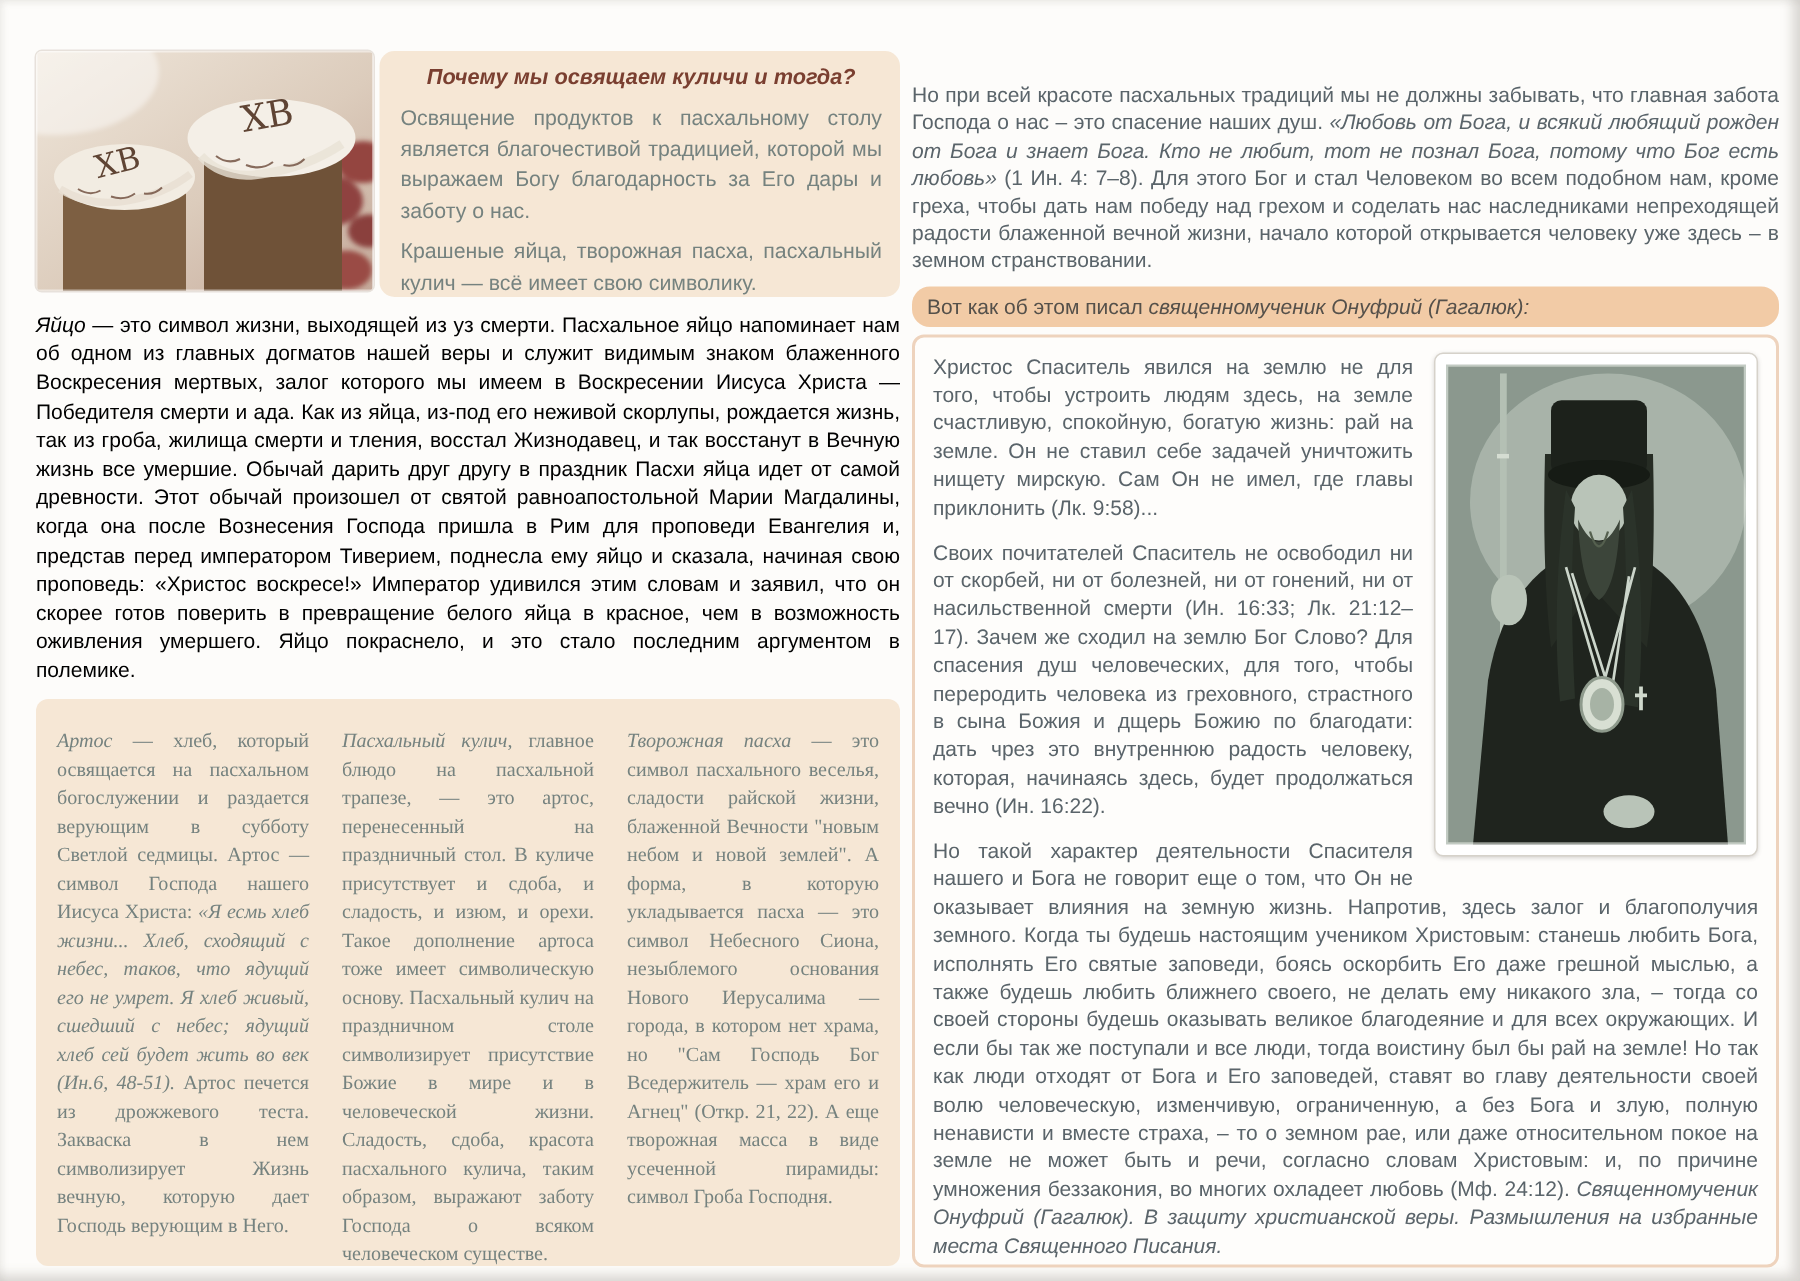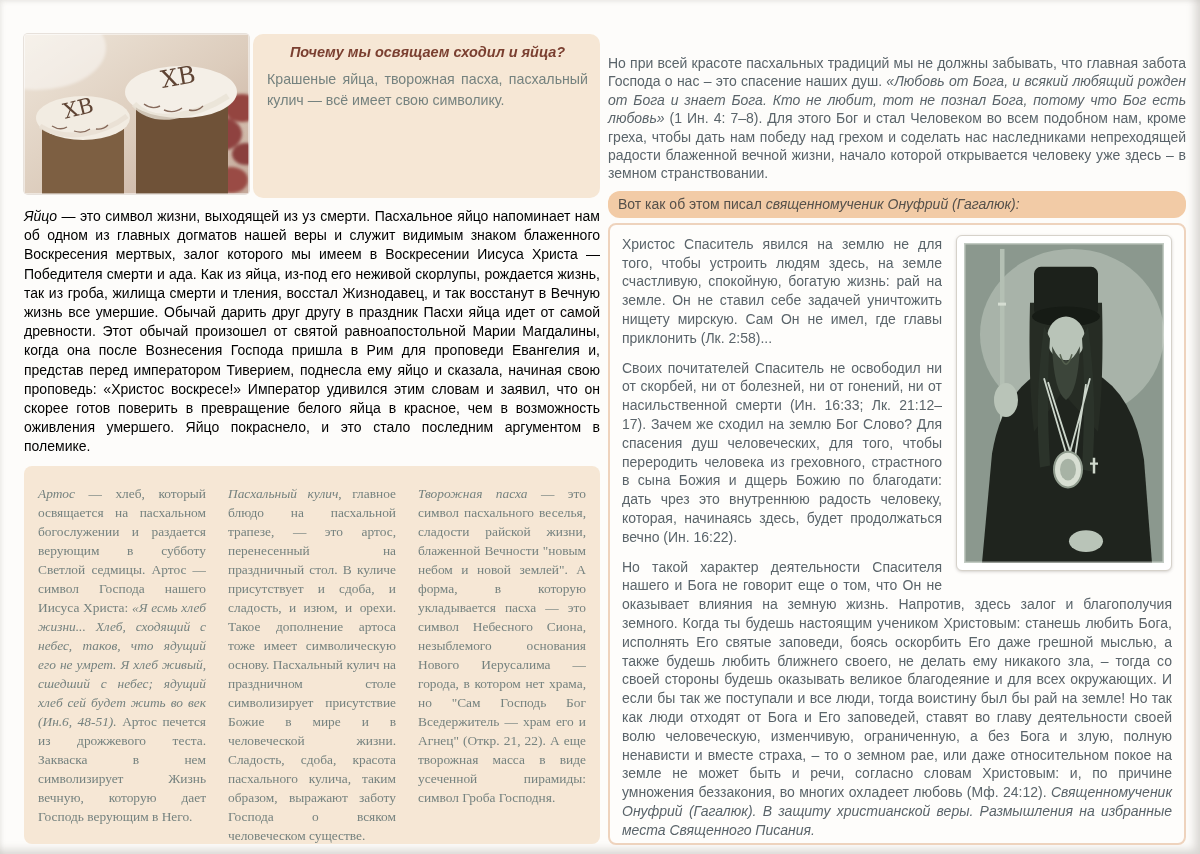--- a/index.html
+++ b/index.html
@@ -107,21 +107,22 @@
             <path d="M28 92 q8 5 15 1 M50 97 q9 3 16 -2 M72 95 q7 1 12 -4" fill="none" stroke="#6b4a3a" stroke-width="1.3" opacity="0.8"></path>
             <text x="40" y="82" font-family="DejaVu Serif, serif" font-size="21" fill="#5f4434" transform="rotate(-14 52 78)">ХВ</text>
           </g>
 
           <ellipse cx="12" cy="14" rx="70" ry="42" fill="#ffffff" opacity="0.45" filter="url(#soft)"></ellipse>
           <rect width="225" height="160" fill="none" stroke="#ffffff" stroke-width="2" opacity="0.5"></rect>
         </svg>
       </figure>
 
       <div class="intro-panel">
-        <div class="intro-heading">Почему мы освящаем сходил и яйца?</div>
+        <div class="intro-heading">Почему мы освящаем куличи и тогда?</div>
+        <p>Освящение продуктов к пасхальному столу является благочестивой традицией, которой мы выражаем Богу благодарность за Его дары и заботу о нас.</p>
         <p>Крашеные яйца, творожная пасха, пасхальный кулич — всё имеет свою символику.</p>
       </div>
     </div>
 
     <p class="egg-para"><em>Яйцо</em><span> — это символ жизни, выходящей из уз смерти. Пасхальное яйцо напоминает нам об одном из главных догматов нашей веры и служит видимым знаком блаженного Воскресения мертвых, залог которого мы имеем в Воскресении Иисуса Христа — Победителя смерти и ада. Как из яйца, из-под его неживой скорлупы, рождается жизнь, так из гроба, жилища смерти и тления, восстал Жизнодавец, и так восстанут в Вечную жизнь все умершие. Обычай дарить друг другу в праздник Пасхи яйца идет от самой древности. Этот обычай произошел от святой равноапостольной Марии Магдалины, когда она после Вознесения Господа пришла в Рим для проповеди Евангелия и, представ перед императором Тиверием, поднесла ему яйцо и сказала, начиная свою проповедь: «Христос воскресе!» Император удивился этим словам и заявил, что он скорее готов поверить в превращение белого яйца в красное, чем в возможность оживления умершего. Яйцо покраснело, и это стало последним аргументом в полемике.</span></p>
 
     <div class="three-cols">
       <div class="tcol">
         <em>Артос</em><span> — хлеб, который освящается на пасхальном богослужении и раздается верующим в субботу Светлой седмицы. Артос — символ Господа нашего Иисуса Христа: </span><em>«Я есмь хлеб жизни... Хлеб, сходящий с небес, таков, что ядущий его не умрет. Я хлеб живый, сшедший с небес; ядущий хлеб сей будет жить во век (Ин.6, 48-51).</em><span> Артос печется из дрожжевого теста. Закваска в нем символизирует Жизнь вечную, которую дает Господь верующим в Него.</span>
       </div>
@@ -172,19 +173,19 @@
 
           <ellipse cx="104" cy="228" rx="14" ry="18" fill="#d8dfd3" stroke="#8e9a8c" stroke-width="2"></ellipse>
           <ellipse cx="104" cy="228" rx="8" ry="11" fill="#a7b3a5"></ellipse>
           <path d="M126 222 l8 0 m-4 -6 l0 16" stroke="#cfd8cc" stroke-width="2.5" fill="none"></path>
 
           <ellipse cx="122" cy="300" rx="17" ry="11" fill="#b9c4b8"></ellipse>
           <rect width="200" height="322" fill="none" stroke="#e8ece6" stroke-width="3" opacity="0.6"></rect>
         </svg>
       </figure>
 
-      <p>Христос Спаситель явился на землю не для того, чтобы устроить людям здесь, на земле счастливую, спокойную, богатую жизнь: рай на земле. Он не ставил себе задачей уничтожить нищету мирскую. Сам Он не имел, где главы приклонить (Лк. 2:58)...</p>
+      <p>Христос Спаситель явился на землю не для того, чтобы устроить людям здесь, на земле счастливую, спокойную, богатую жизнь: рай на земле. Он не ставил себе задачей уничтожить нищету мирскую. Сам Он не имел, где главы приклонить (Лк. 9:58)...</p>
       <p>Своих почитателей Спаситель не освободил ни от скорбей, ни от болезней, ни от гонений, ни от насильственной смерти (Ин. 16:33; Лк. 21:12–17). Зачем же сходил на землю Бог Слово? Для спасения душ человеческих, для того, чтобы переродить человека из греховного, страстного в сына Божия и дщерь Божию по благодати: дать чрез это внутреннюю радость человеку, которая, начинаясь здесь, будет продолжаться вечно (Ин. 16:22).</p>
       <p><span>Но такой характер деятельности Спасителя нашего и Бога не говорит еще о том, что Он не оказывает влияния на земную жизнь. Напротив, здесь залог и благополучия земного. Когда ты будешь настоящим учеником Христовым: станешь любить Бога, исполнять Его святые заповеди, боясь оскорбить Его даже грешной мыслью, а также будешь любить ближнего своего, не делать ему никакого зла, – тогда со своей стороны будешь оказывать великое благодеяние и для всех окружающих. И если бы так же поступали и все люди, тогда воистину был бы рай на земле! Но так как люди отходят от Бога и Его заповедей, ставят во главу деятельности своей волю человеческую, изменчивую, ограниченную, а без Бога и злую, полную ненависти и вместе страха, – то о земном рае, или даже относительном покое на земле не может быть и речи, согласно словам Христовым: и, по причине умножения беззакония, во многих охладеет любовь (Мф. 24:12). </span><em>Священномученик Онуфрий (Гагалюк). В защиту христианской веры. Размышления на избранные места Священного Писания.</em></p>
     </div>
   </div>
 
 </div>
 
 </body></html>

